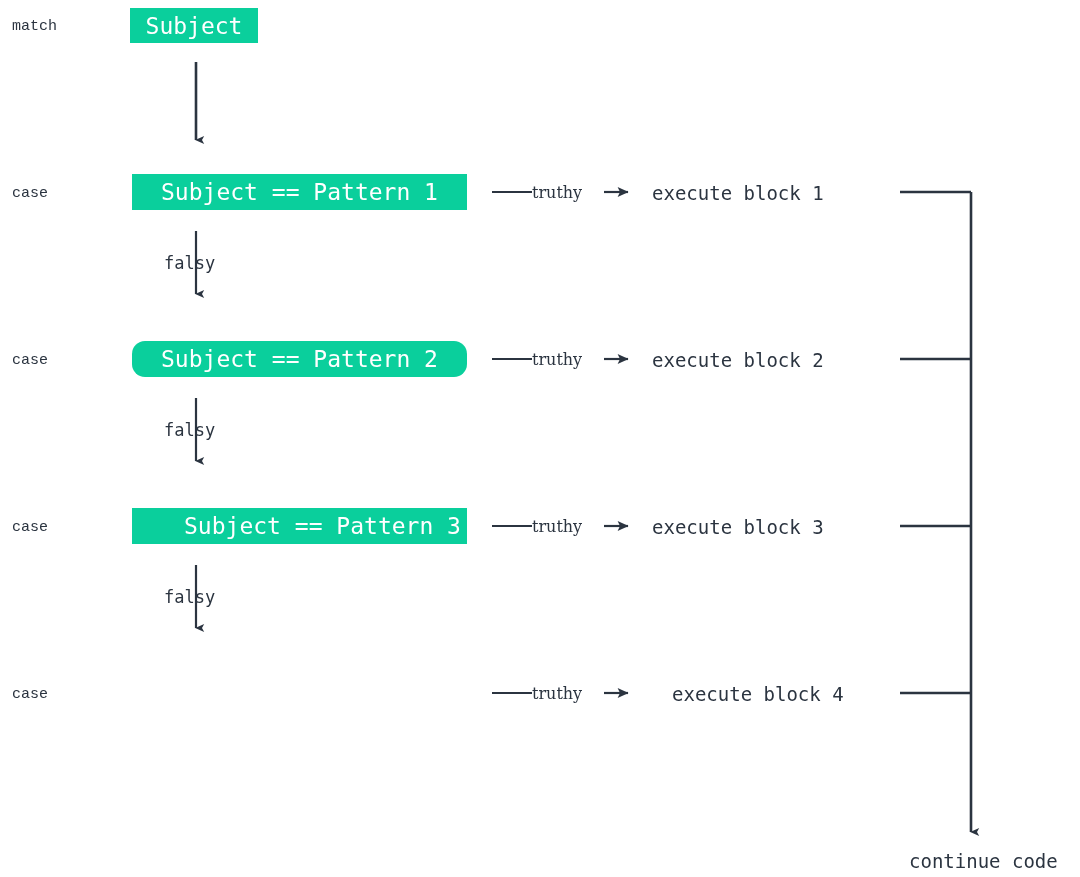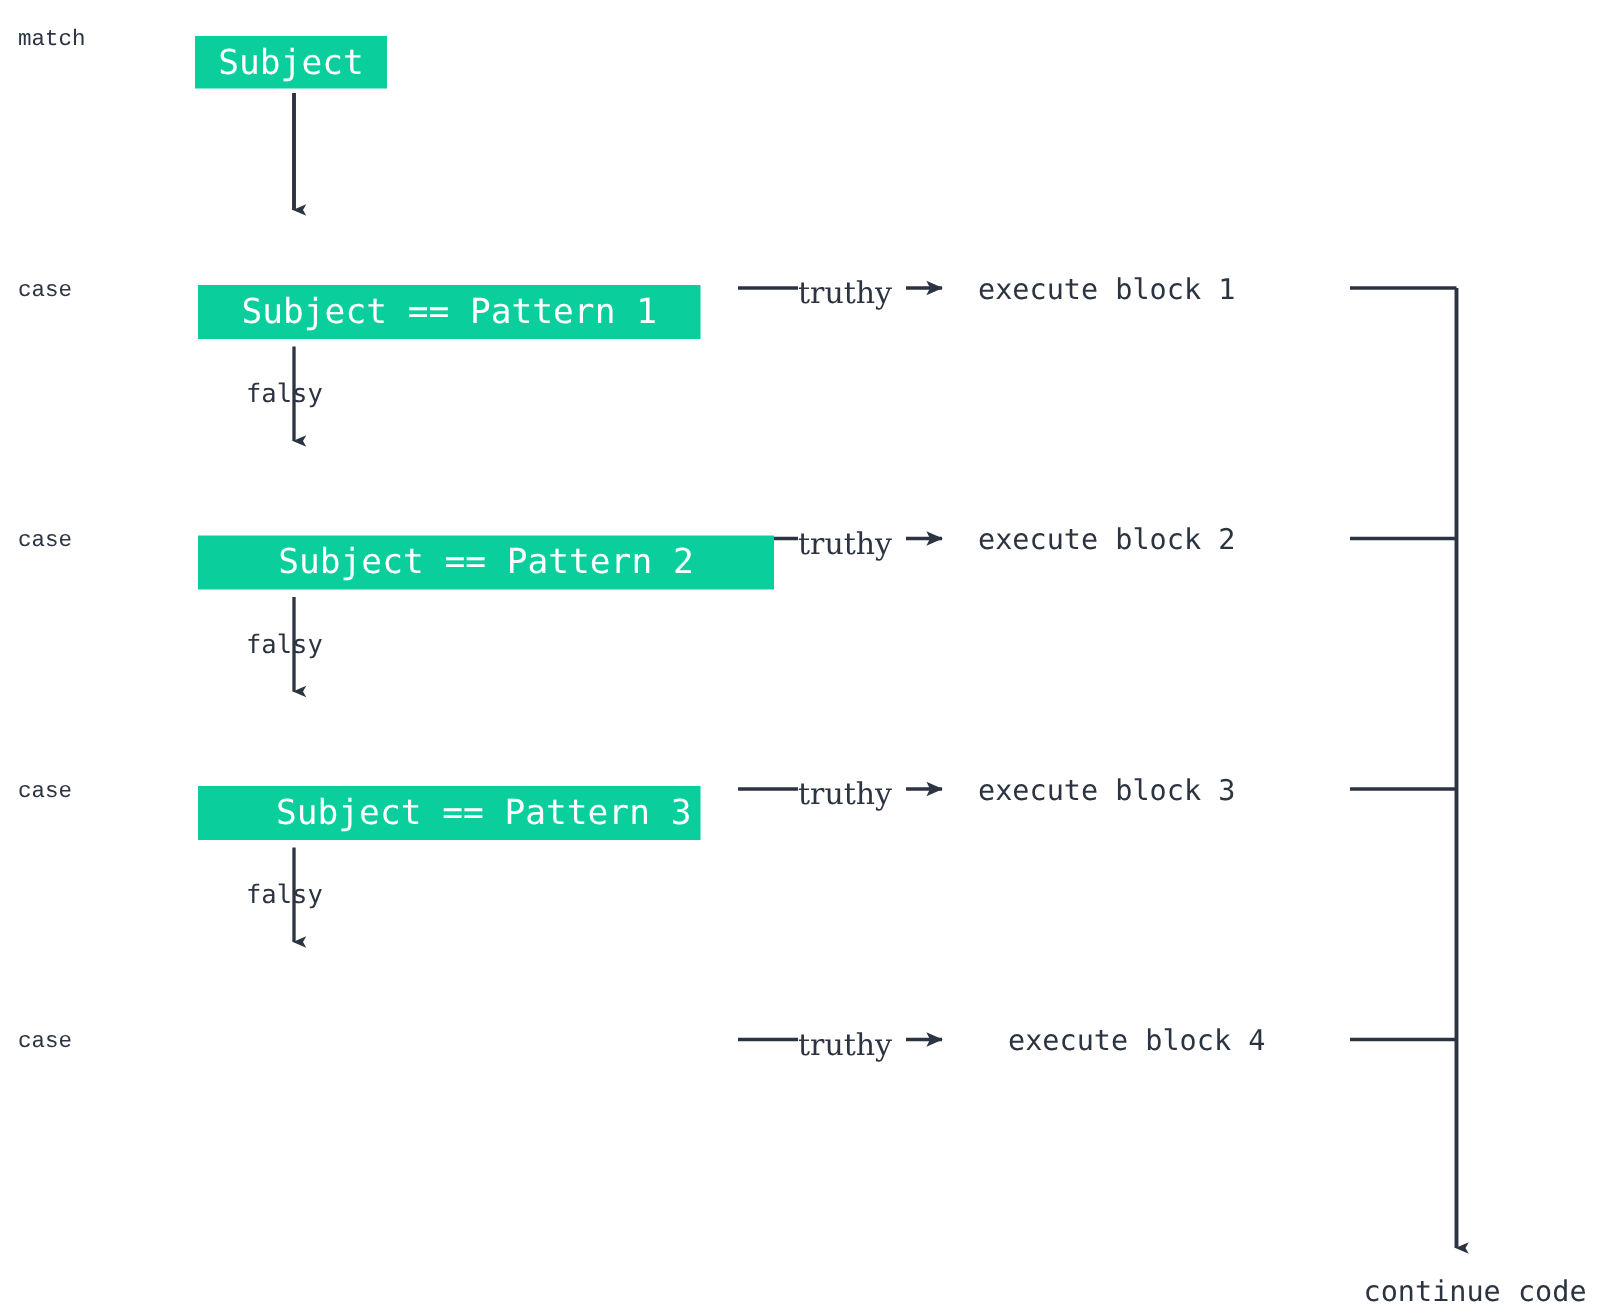--- a/index.html
+++ b/index.html
@@ -36,38 +36,37 @@
     left: 12px;
     font-family: Liberation Mono, monospace;
   }
   
   .chip {
     background: #0acf9c;
     color: #ffffff;
     font-size: 23px;
     letter-spacing: 0px;
     justify-content: center;
-    margin-top: 16px;
   }
   
   .plain {
     font-size: 19px;
     color: #2b3440;
   }
   
   .edge-label {
     position: absolute;
     font-size: 17px;
     color: #2b3440;
     white-space: pre;
     line-height: 1;
   }
   .edge-label.truthy {
     font-family: "DejaVu Serif", "Liberation Serif", serif;
-    font-size: 20px;
+    font-size: 16px;
   }
   .edge-label.falsy {
     font-family: "DejaVu Sans Mono", "Liberation Mono", monospace;
     font-size: 17px;
   }
   svg.edges {
     position: absolute;
     left: 0;
     top: 0;
     width: 1080px;
@@ -143,21 +142,21 @@
 
   <div class="node chip" style="left:130px; top:8px; width:128px; height:35px;">Subject</div>
 
   <div class="node keyword" style="top:178px; height:30px;">case</div>
   <div class="node chip" style="left:132px; top:174px; width:335px; height:36px;">Subject == Pattern 1</div>
   <div class="edge-label truthy" style="left:532px; top:185px;">truthy</div>
   <div class="node plain" style="left:652px; top:178px; height:30px;">execute block 1</div>
   <div class="edge-label falsy" style="left:164px; top:255px;">falsy</div>
 
   <div class="node keyword" style="top:345px; height:30px;">case</div>
-  <div class="node chip" style="left:132px; top:341px; width:384px; height:36px;">Subject == Pattern 2</div>
+  <div class="node chip" style="left:132px; top:341px; width:335px; height:36px;border-radius:13px;">Subject == Pattern 2</div>
   <div class="edge-label truthy" style="left:532px; top:352px;">truthy</div>
   <div class="node plain" style="left:652px; top:345px; height:30px;">execute block 2</div>
   <div class="edge-label falsy" style="left:164px; top:422px;">falsy</div>
 
   <div class="node keyword" style="top:512px; height:30px;">case</div>
   <div class="node chip" style="left:132px; top:508px; width:335px; height:36px;padding-left:46px;">Subject == Pattern 3</div>
   <div class="edge-label truthy" style="left:532px; top:519px;">truthy</div>
   <div class="node plain" style="left:652px; top:512px; height:30px;">execute block 3</div>
   <div class="edge-label falsy" style="left:164px; top:589px;">falsy</div>
 

